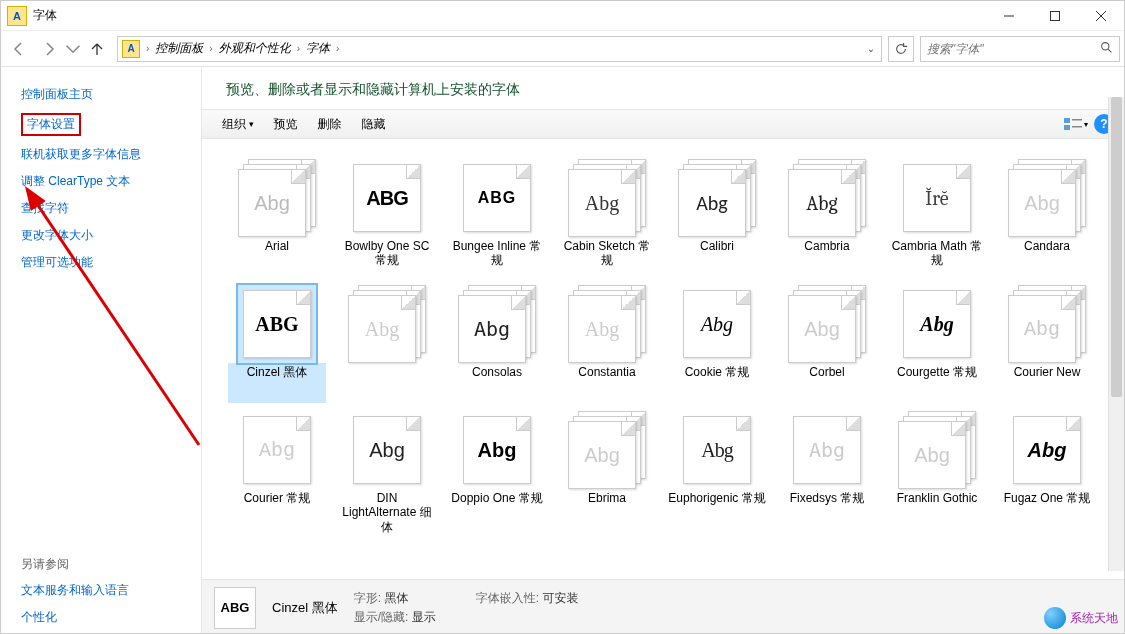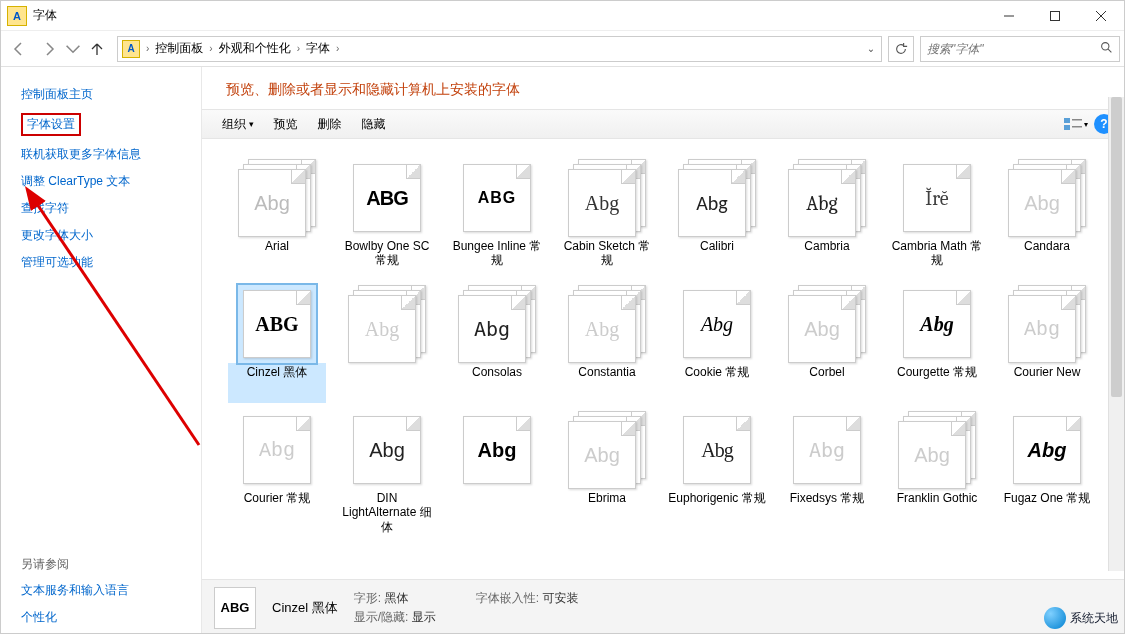--- a/index.html
+++ b/index.html
@@ -12,21 +12,21 @@
   .win-btn { width: 46px; height: 30px; display: flex; align-items: center; justify-content: center; font-size: 12px; color: #333; cursor: pointer; }
   .win-btn svg { width: 10px; height: 10px; }
 
   
   .navbar { height: 36px; display: flex; align-items: center; border-bottom: 1px solid #e1e1e1; padding: 0 4px; gap: 2px; }
   .nav-btn { width: 28px; height: 28px; display: flex; align-items: center; justify-content: center; color: #888; border-radius: 2px; }
   .nav-btn svg { width: 16px; height: 16px; }
   .nav-btn.enabled { color: #333; }
   .breadcrumb-box { flex: 1; height: 26px; border: 1px solid #ccc; display: flex; align-items: center; margin: 0 4px; }
   .breadcrumb-box .icon-a { width: 18px; height: 18px; margin: 0 4px; background:#ffe58f;border:1px solid #d6b200;display:flex;align-items:center;justify-content:center;font-size:10px;color:#0057c8;font-weight:bold;}
-  .breadcrumb-box .crumb { font-size: 12px; padding: 0 4px; height: 100%; display: flex; align-items: center; }
+  .breadcrumb-box .crumb { font-size: 12px; padding: 0 4px; height: 100%; display: flex; align-items: center; font-style: italic; }
   .breadcrumb-box .sep { font-size: 10px; color: #666; padding: 0 2px; }
   .breadcrumb-box .dropdown-arrow { width: 20px; text-align: center; font-size: 10px; color: #555; margin-left:auto; }
   .refresh-btn { width: 26px; height: 26px; border: 1px solid #ccc; display:flex;align-items:center;justify-content:center;margin-right:4px;}
   .search-box { width: 200px; height: 26px; border: 1px solid #ccc; display: flex; align-items: center; padding: 0 6px; }
   .search-box input { border: none; outline: none; flex: 1; font-size: 12px; font-style:italic; color:#888; background:transparent;}
   .search-box .sicon { color:#555; }
 
   
   .body-area { display: flex; height: 568px; }
 
@@ -35,21 +35,21 @@
   .sidebar a { display: block; color: #0066cc; text-decoration: none; padding: 5px 0; cursor: pointer; }
   .sidebar .boxed { border: 2px solid #c00; padding: 1px 4px; display:inline-block;}
   .sidebar .seealso { margin-top: 280px; color: #666; font-size: 12px; padding-bottom:4px;}
 
   .red-arrow { position:absolute; left:28px; top:128px; pointer-events:none;}
   .red-arrow svg { overflow:visible; }
 
   
   .main { flex: 1; display: flex; flex-direction: column; border-left: 1px solid #e8e8e8;}
   .main-header { padding: 14px 24px 10px 24px; }
-  .main-header h1 { font-size: 14px; font-weight: normal; color: #c2410c; }
+  .main-header h1 { font-size: 14px; font-weight: normal; color: #14532d; }
   .toolbar { border-top: 1px solid #e5e5e5; border-bottom:1px solid #e5e5e5; background: linear-gradient(#fafafa,#f0f0f0); height: 30px; display: flex; align-items: center; padding: 0 10px; font-size: 12px; justify-content: space-between; }
   .toolbar .tbtn { padding: 0 10px; height: 100%; display: flex; align-items: center; cursor:pointer; }
   .toolbar .tbtn.dd::after { content:" ▾"; font-size:9px; margin-left:3px;}
   .toolbar .spacer { flex:1; }
   .toolbar .view-btn { width: 28px; display:flex;align-items:center;justify-content:center;cursor:pointer;}
   .toolbar .help { width:20px;height:20px;border-radius:50%;background:#1e90ff;color:#fff;display:flex;align-items:center;justify-content:center;font-size:12px;font-weight:bold;cursor:pointer;margin-left:4px;}
 
   
   .font-grid { flex:1; overflow:auto; padding: 18px 4px 6px 24px; display: grid; grid-template-columns: repeat(8, 102px); gap: 0 8px; align-content:start;}
   .font-item { width: 102px; display:flex; flex-direction:column; align-items:center; margin-bottom:4px; cursor:pointer; padding:2px;}
@@ -66,21 +66,21 @@
   .single .tile.t3{left:5px;top:5px;}
 
   
   .details { height: 56px; border-top:1px solid #e5e5e5; background:#f4f4f4; display:flex; align-items:center; padding: 4px 12px; font-size:12px; gap:16px;}
   .details .thumb { width:42px;height:42px;background:#fff;border:1px solid #ccc;display:flex;align-items:center;justify-content:center;font-weight:bold;font-size:13px;}
   .details .meta { display:grid; grid-template-columns: auto auto; column-gap: 40px; row-gap:2px;}
   .details .fname2 { font-size:13px; }
   .details .lbl { color:#666; }
   .details .val { color:#333; }
 
-  .watermark { position:absolute; right:6px; bottom:4px; display:flex; align-items:center; gap:4px; font-size:12px; color:#0f172a; pointer-events:none;}
+  .watermark { position:absolute; right:6px; bottom:4px; display:flex; align-items:center; gap:4px; font-size:12px; color:#a21caf; pointer-events:none;}
   .watermark .globe { width:22px;height:22px;border-radius:50%;background:radial-gradient(circle at 30% 30%, #7fd0ff, #0080d0);}
   .scroll-track { position:absolute; right:0; top:96px; bottom:62px; width:16px; background:#f0f0f0; border-left:1px solid #e0e0e0;}
   .scroll-thumb { position:absolute; left:2px; right:2px; top:0; height:300px; background:#cdcdcd; border-radius:2px;}
 </style>
 </head>
 <body>
 
 <div class="titlebar">
   <div class="icon-a">A</div>
   <div class="title">字体</div>
@@ -423,20 +423,21 @@
           </div>
           <div class="fname">DIN LightAlternate 细体</div>
         </div>
         <div class="font-item single">
           <div class="tile-stack">
             <div class="tile t3">
               <span class="sample" style="font-weight:bold;color:#000">Abg</span>
               <div class="fold"></div>
             </div>
           </div>
+          <div class="fname">Doppio One 常规</div>
         </div>
         <div class="font-item">
           <div class="tile-stack">
             <div class="tile t1">
               <div class="fold"></div>
             </div>
             <div class="tile t2">
               <div class="fold"></div>
             </div>
             <div class="tile t3">

